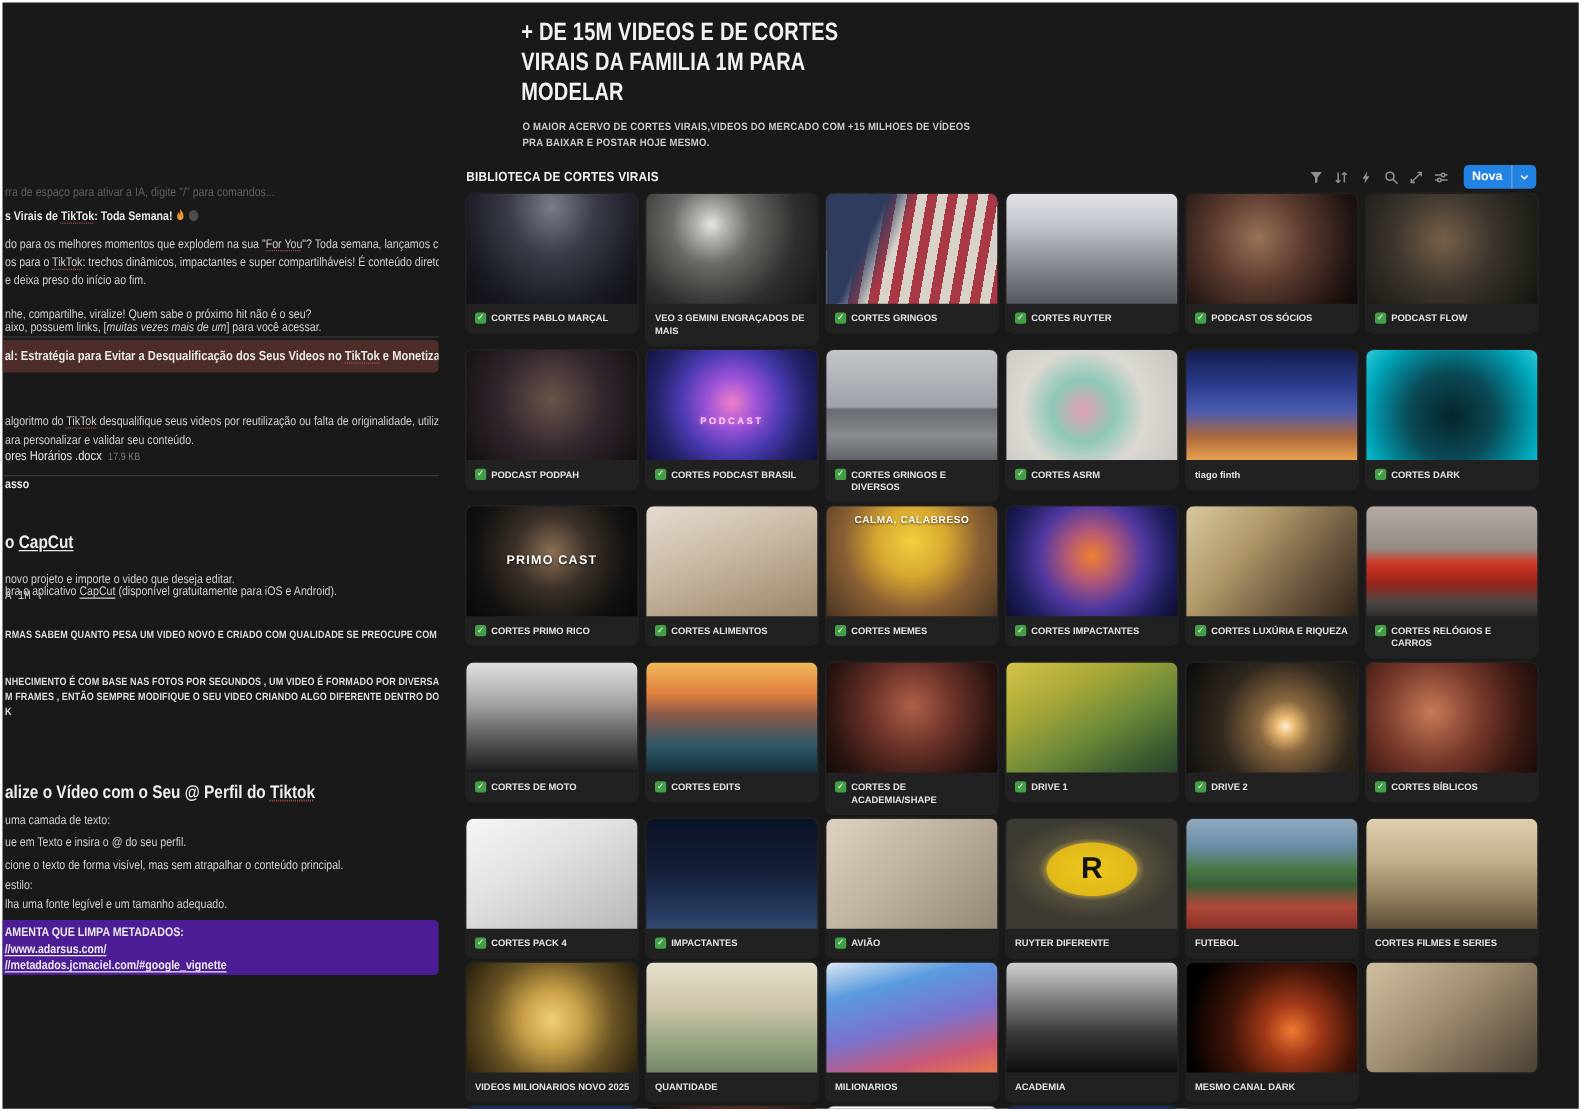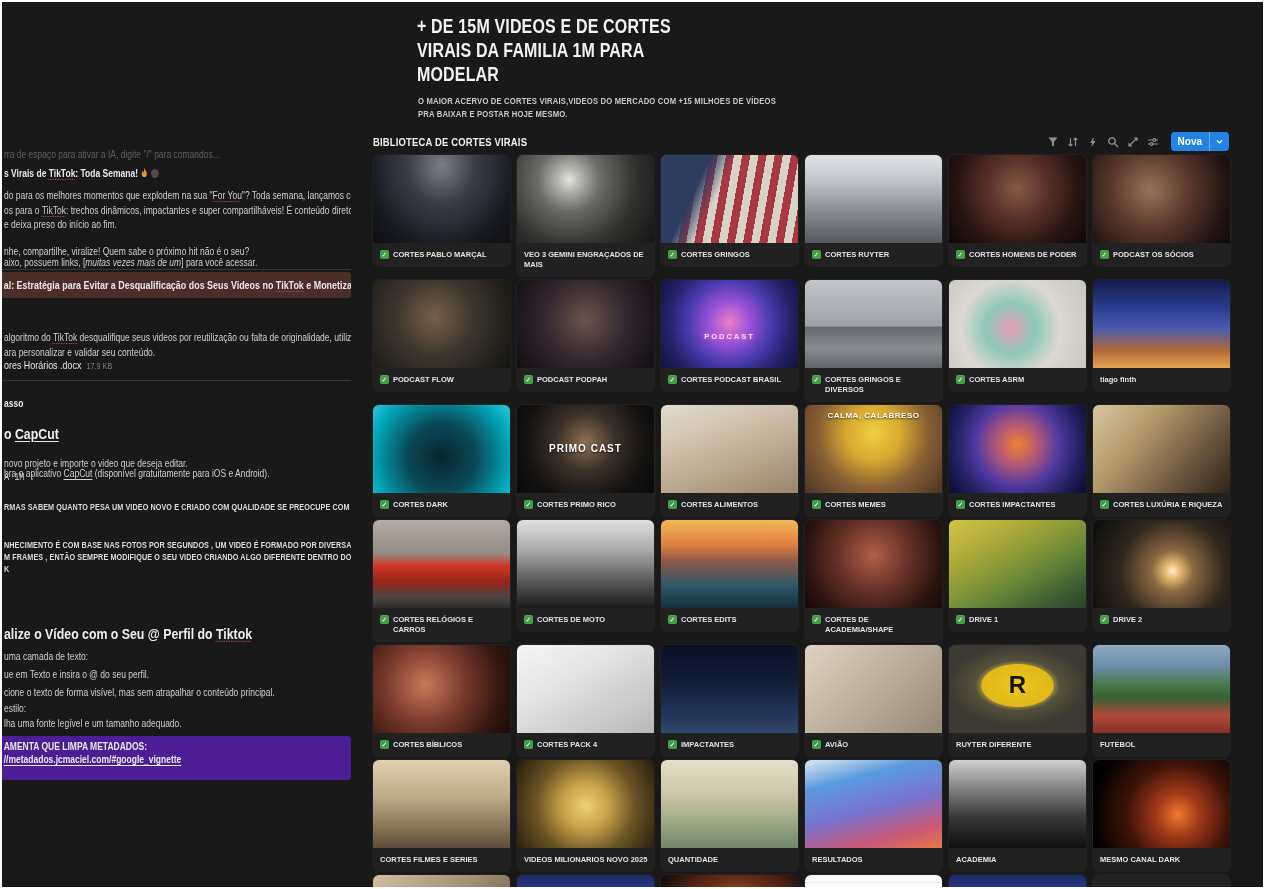--- a/index.html
+++ b/index.html
@@ -71,37 +71,38 @@
         <div class="t-line" style="top: 243px;"><span class="sx"><span class="">nhe, compartilhe, viralize! Quem sabe o próximo hit não é o seu?</span></span></div>
         <div class="t-line" style="top: 254px;"><span class="sx"><span class="">aixo, possuem links, [</span><span class="seg-i">muitas vezes mais de um</span><span class="">] para você acessar.</span></span></div>
         <div class="divider" style="top: 267px;"></div>
         <div class="callout" style="top: 270px; height: 26px; background: rgb(77, 45, 41);">
           <span class="sx pad"><span class="seg-b">al: Estratégia para Evitar a Desqualificação dos Seus Videos no </span><span class="seg-b seg-spell">TikTok</span><span class="seg-b"> e Monetizar</span></span>
         </div>
         <div class="t-line" style="top: 329px;"><span class="sx"><span class="">algoritmo do </span><span class="seg-spell">TikTok</span><span class=""> desqualifique seus videos por reutilização ou falta de originalidade, utilizando</span></span></div>
         <div class="t-line" style="top: 344px;"><span class="sx"><span class="">ara personalizar e validar seu conteúdo.</span></span></div>
         <div class="file-row" style="top: 357px;"><span class="sx"><span>ores Horários .docx</span><span class="file-size">17.9 KB</span></span></div>
         <div class="divider" style="top: 378px;"></div>
-        <div class="t-line bold" style="top: 395px;"><span class="sx"><span class="">asso</span></span></div>
+        <div class="t-line bold" style="top: 379px;"><span class="sx"><span class="">asso</span></span></div>
         <div class="t-line heading" style="top: 426px;"><span class="sx"><span class="">o </span><span class="seg-link">CapCut</span></span></div>
         <div class="t-line" style="top: 465px;"><span class="sx"><span class="">bra o aplicativo </span><span class="seg-spell seg-link">CapCut</span><span class=""> (disponível gratuitamente para iOS e Android).</span></span></div>
         <div class="t-line" style="top: 455px;"><span class="sx"><span class="">novo projeto e importe o video que deseja editar.</span></span></div>
         <div class="t-line" style="top: 469px; font-family: Liberation Mono, monospace;"><span class="sx"><span class="">A 1M :</span></span></div>
         <div class="t-line upper" style="top: 499px;"><span class="sx"><span class="">RMAS SABEM QUANTO PESA UM VIDEO NOVO E CRIADO COM QUALIDADE SE PREOCUPE COM</span></span></div>
         <div class="t-line upper" style="top: 537px;"><span class="sx"><span class="">NHECIMENTO É COM BASE NAS FOTOS POR SEGUNDOS , UM VIDEO É FORMADO POR DIVERSAS</span></span></div>
         <div class="t-line upper" style="top: 549px;"><span class="sx"><span class="">M FRAMES , ENTÃO SEMPRE MODIFIQUE O SEU VIDEO CRIANDO ALGO DIFERENTE DENTRO DO</span></span></div>
         <div class="t-line upper" style="top: 561px;"><span class="sx"><span class="">K</span></span></div>
         <div class="t-line heading" style="top: 626px;"><span class="sx"><span class="">alize o Vídeo com o Seu @ Perfil do </span><span class="seg-spell">Tiktok</span></span></div>
         <div class="t-line" style="top: 648px;"><span class="sx"><span class="">uma camada de texto:</span></span></div>
         <div class="t-line" style="top: 666px;"><span class="sx"><span class="">ue em Texto e insira o @ do seu perfil.</span></span></div>
         <div class="t-line" style="top: 684px;"><span class="sx"><span class="">cione o texto de forma visível, mas sem atrapalhar o conteúdo principal.</span></span></div>
         <div class="t-line" style="top: 700px;"><span class="sx"><span class="">estilo:</span></span></div>
         <div class="t-line" style="top: 715px;"><span class="sx"><span class="">lha uma fonte legível e um tamanho adequado.</span></span></div>
         <div class="callout callout-multi" style="top: 734px; height: 40px; background: #4c1d95;">
           <span class="cl-line"><span class="sx pad"><span class="seg-b">AMENTA QUE LIMPA METADADOS:</span></span></span>
+          <span class="cl-line"><span class="sx pad"><span class="seg-link">//www.adarsus.com/</span></span></span>
           <span class="cl-line"><span class="sx pad"><span class="seg-link">//metadados.jcmaciel.com/#google_vignette</span></span></span>
         </div>
       </div>
     <div class="right-col">
       <h1 class="doc-title">+ DE 15M VIDEOS E DE CORTES
 VIRAIS DA FAMILIA 1M PARA
 MODELAR</h1>
       <div class="doc-sub">O MAIOR ACERVO DE CORTES VIRAIS,VIDEOS  DO MERCADO COM +15 MILHOES DE  VÍDEOS
 PRA BAIXAR E POSTAR HOJE MESMO.</div>
       <div class="db-header">
@@ -173,27 +174,20 @@
             </div>
           </div>
           <div class="card">
             <div class="card-img" style="background: linear-gradient(rgb(224, 226, 230) 0%, rgb(192, 196, 202) 30%, rgb(142, 146, 152) 60%, rgb(85, 88, 94) 100%);"></div>
             <div class="card-label">
               <span class="cb">✓</span>
               <span>CORTES RUYTER</span>
             </div>
           </div>
           <div class="card">
-            <div class="card-img" style="background: radial-gradient(circle at 50% 38%, rgb(138, 90, 66) 0%, rgb(88, 48, 42) 35%, rgb(38, 20, 16) 70%, rgb(14, 8, 8) 100%);"></div>
-            <div class="card-label">
-              <span class="cb">✓</span>
-              <span>CORTES HOMENS DE PODER</span>
-            </div>
-          </div>
-          <div class="card">
             <div class="card-img" style="background: radial-gradient(circle at 42% 40%, rgb(154, 114, 88) 0%, rgb(90, 58, 46) 40%, rgb(32, 20, 18) 80%, rgb(14, 10, 8) 100%);"></div>
             <div class="card-label">
               <span class="cb">✓</span>
               <span>PODCAST OS SÓCIOS</span>
             </div>
           </div>
           <div class="card">
             <div class="card-img" style="background: radial-gradient(circle at 45% 42%, rgb(119, 96, 74) 0%, rgb(58, 52, 44) 45%, rgb(20, 20, 15) 100%);"></div>
             <div class="card-label">
               <span class="cb">✓</span>
@@ -380,21 +374,21 @@
           </div>
           <div class="card">
             <div class="card-img" style="background: linear-gradient(rgb(230, 224, 204) 0%, rgb(204, 196, 168) 40%, rgb(154, 168, 132) 72%, rgb(114, 134, 106) 100%);"></div>
             <div class="card-label">
               <span>QUANTIDADE</span>
             </div>
           </div>
           <div class="card">
             <div class="card-img" style="background: linear-gradient(165deg, rgb(220, 232, 244) 0%, rgb(90, 154, 222) 25%, rgb(122, 114, 204) 55%, rgb(200, 88, 120) 80%, rgb(232, 120, 72) 100%);"></div>
             <div class="card-label">
-              <span>RESULTADOS</span>
+              <span>MILIONARIOS</span>
             </div>
           </div>
           <div class="card">
             <div class="card-img" style="background: linear-gradient(rgb(208, 208, 208) 0%, rgb(136, 136, 136) 30%, rgb(56, 56, 56) 65%, rgb(14, 14, 14) 100%);"></div>
             <div class="card-label">
               <span>ACADEMIA</span>
             </div>
           </div>
           <div class="card">
             <div class="card-img" style="background: radial-gradient(circle at 62% 62%, rgb(240, 120, 48) 0%, rgb(160, 56, 24) 22%, rgb(64, 20, 8) 50%, rgb(0, 0, 0) 85%);"></div>

